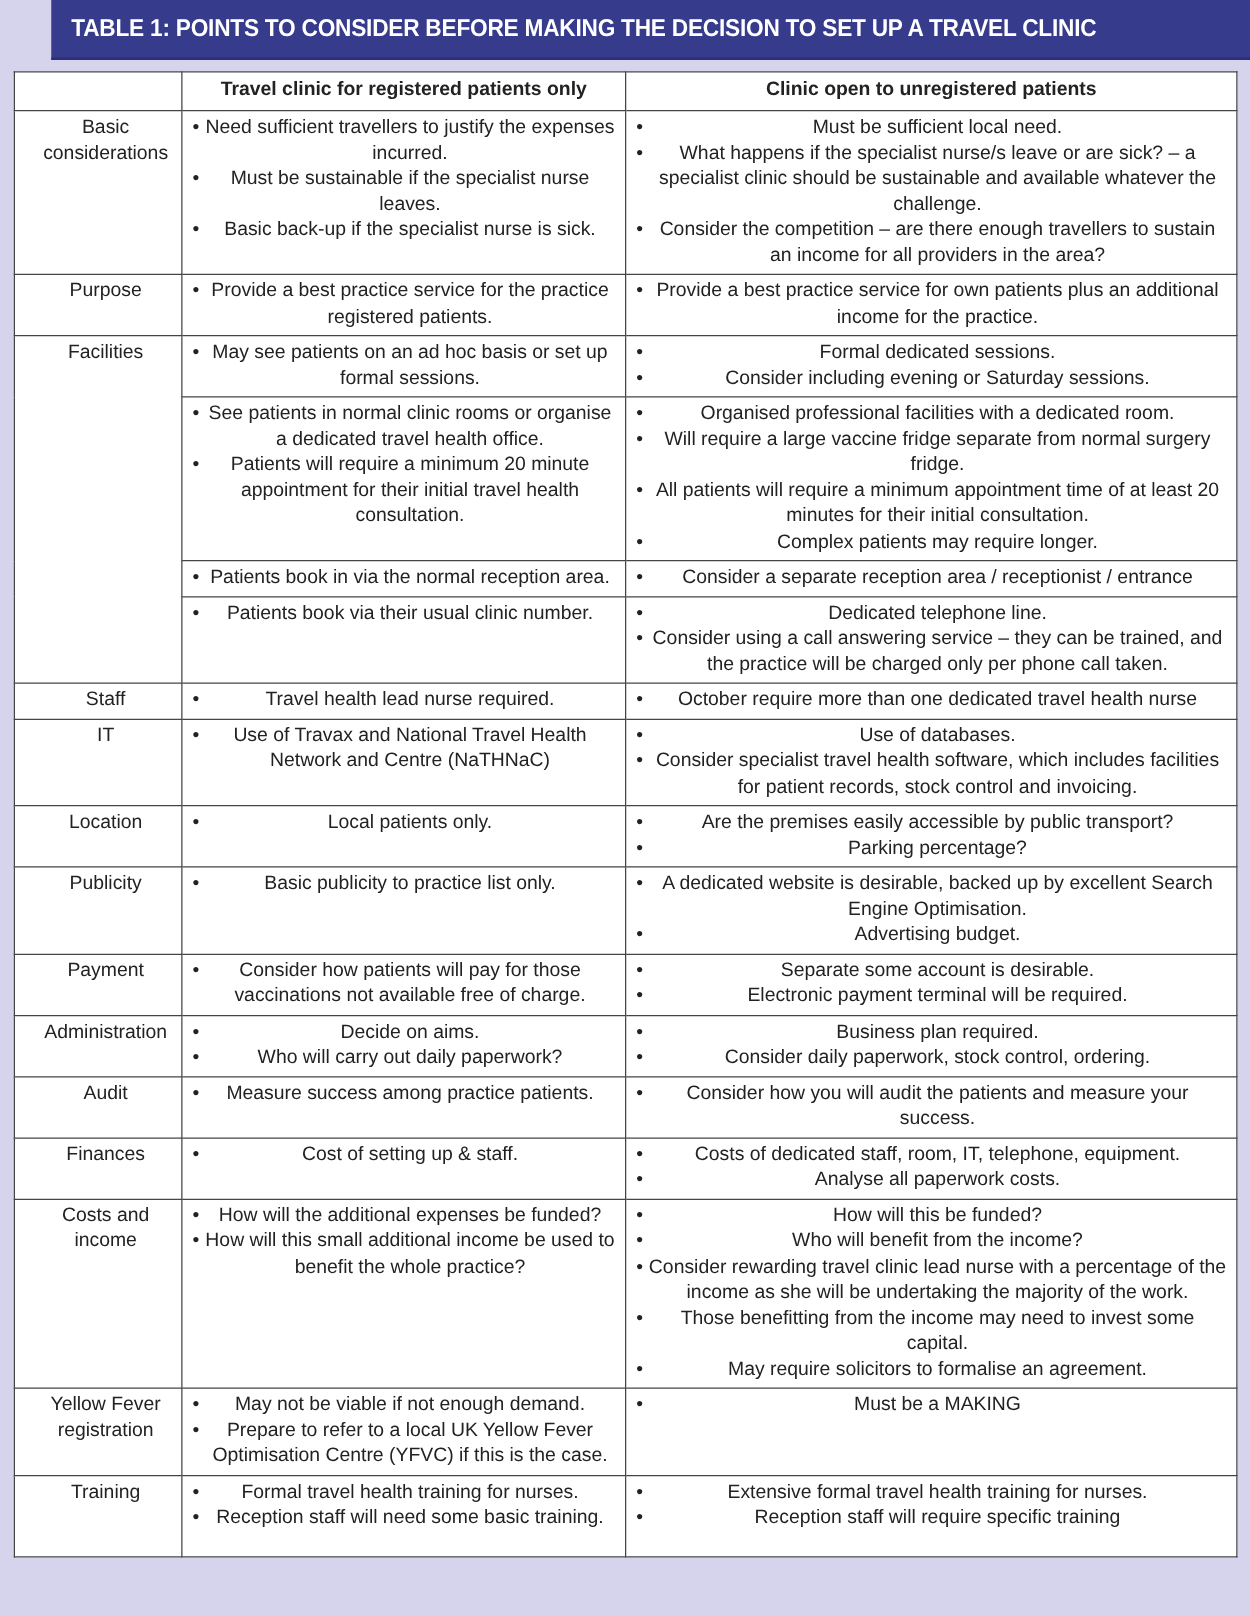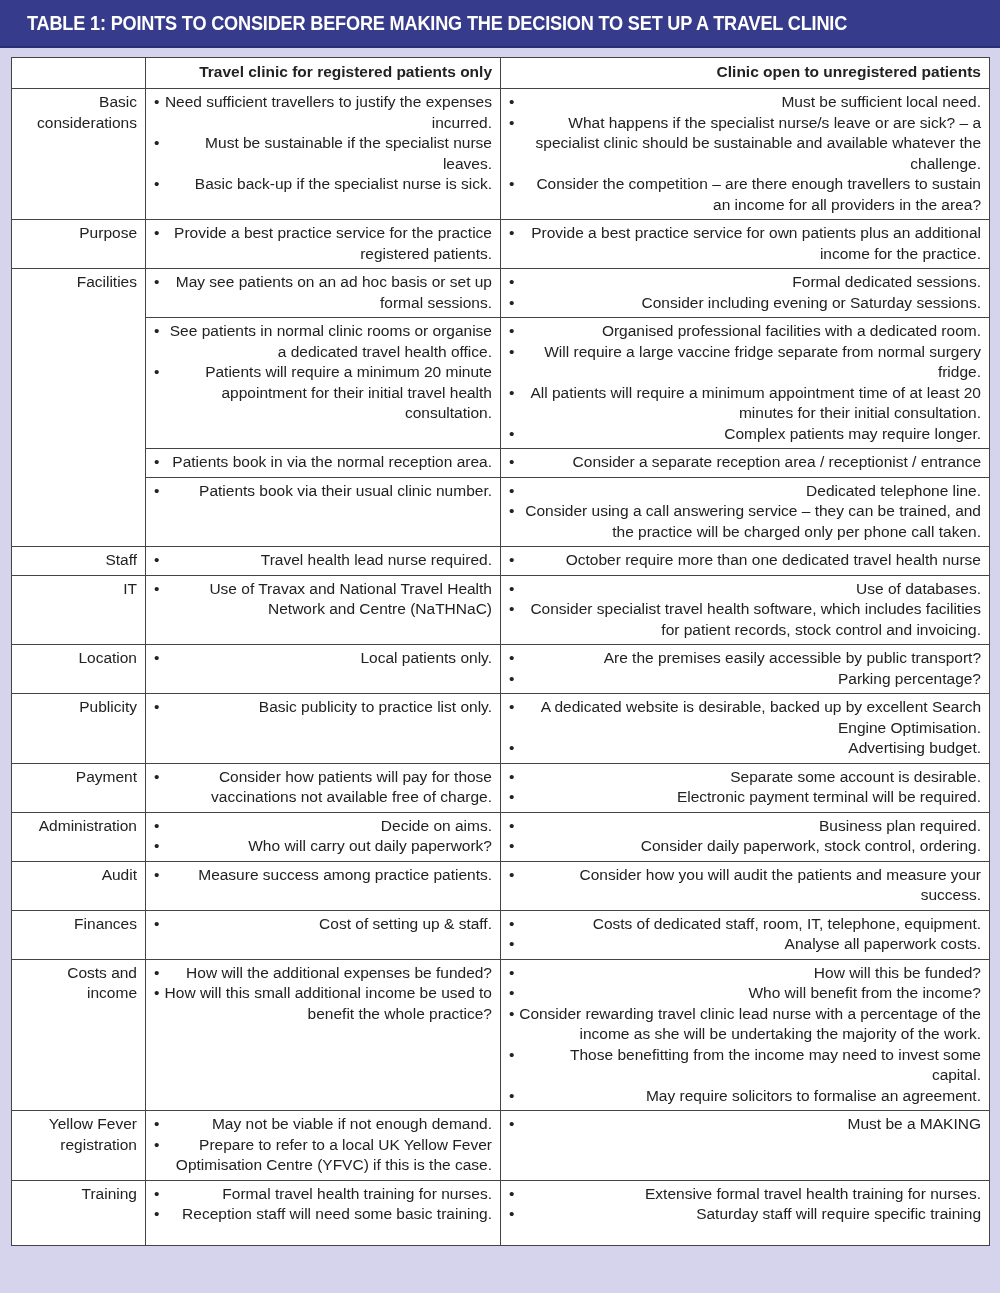--- a/index.html
+++ b/index.html
@@ -9,22 +9,23 @@
     background: #d6d4ec;
     font-family: "Liberation Sans", sans-serif;
     color: #222;
     overflow: hidden;
   }
   .title-bar {
     background: #373b8c;
     height: 46px;
     display: flex;
     align-items: center;
-    padding-left: 27px;
+    padding-left: 16px;
     border-bottom: 2px solid #2c2f74;
+    margin-left: 41px;
   }
   .title-bar h1 {
     margin: 0;
     color: #ffffff;
     font-family: "Liberation Sans", sans-serif;
     font-weight: bold;
     font-size: 19.5px;
     letter-spacing: -0.2px;
     transform: scaleX(0.93);
     transform-origin: left center;
@@ -44,21 +45,21 @@
   }
   col.c1 { width: 134px; }
   col.c2 { width: 355px; }
   col.c3 { width: 489px; }
   td, th {
     border: 1.5px solid #444;
     vertical-align: top;
     font-size: 15.5px;
     line-height: 20.5px;
     padding: 3px 8px 4px 8px;
-    text-align: right;
+    text-align: center;
   }
   th {
     font-weight: bold;
     padding-top: 4px;
     padding-bottom: 5px;
     height: 21px;
   }
   td.label { padding-left: 20px; }
   ul { list-style: none; margin: 0; padding: 0; }
   li {
@@ -326,19 +327,19 @@
         <td class="label">Training</td>
         <td class="pad-b">
             <ul>
               <li><span class="bullet">•</span><span>Formal travel health training for nurses.</span></li>
               <li><span class="bullet">•</span><span>Reception staff will need some basic training.</span></li>
             </ul>
           </td>
         <td class="pad-b">
             <ul>
               <li><span class="bullet">•</span><span>Extensive formal travel health training for nurses.</span></li>
-              <li><span class="bullet">•</span><span>Saturday staff will require specific training</span></li>
+              <li><span class="bullet">•</span><span>Reception staff will require specific training</span></li>
             </ul>
           </td>
       </tr>
     </tbody>
   </table>
 </div>
 
 </body></html>

